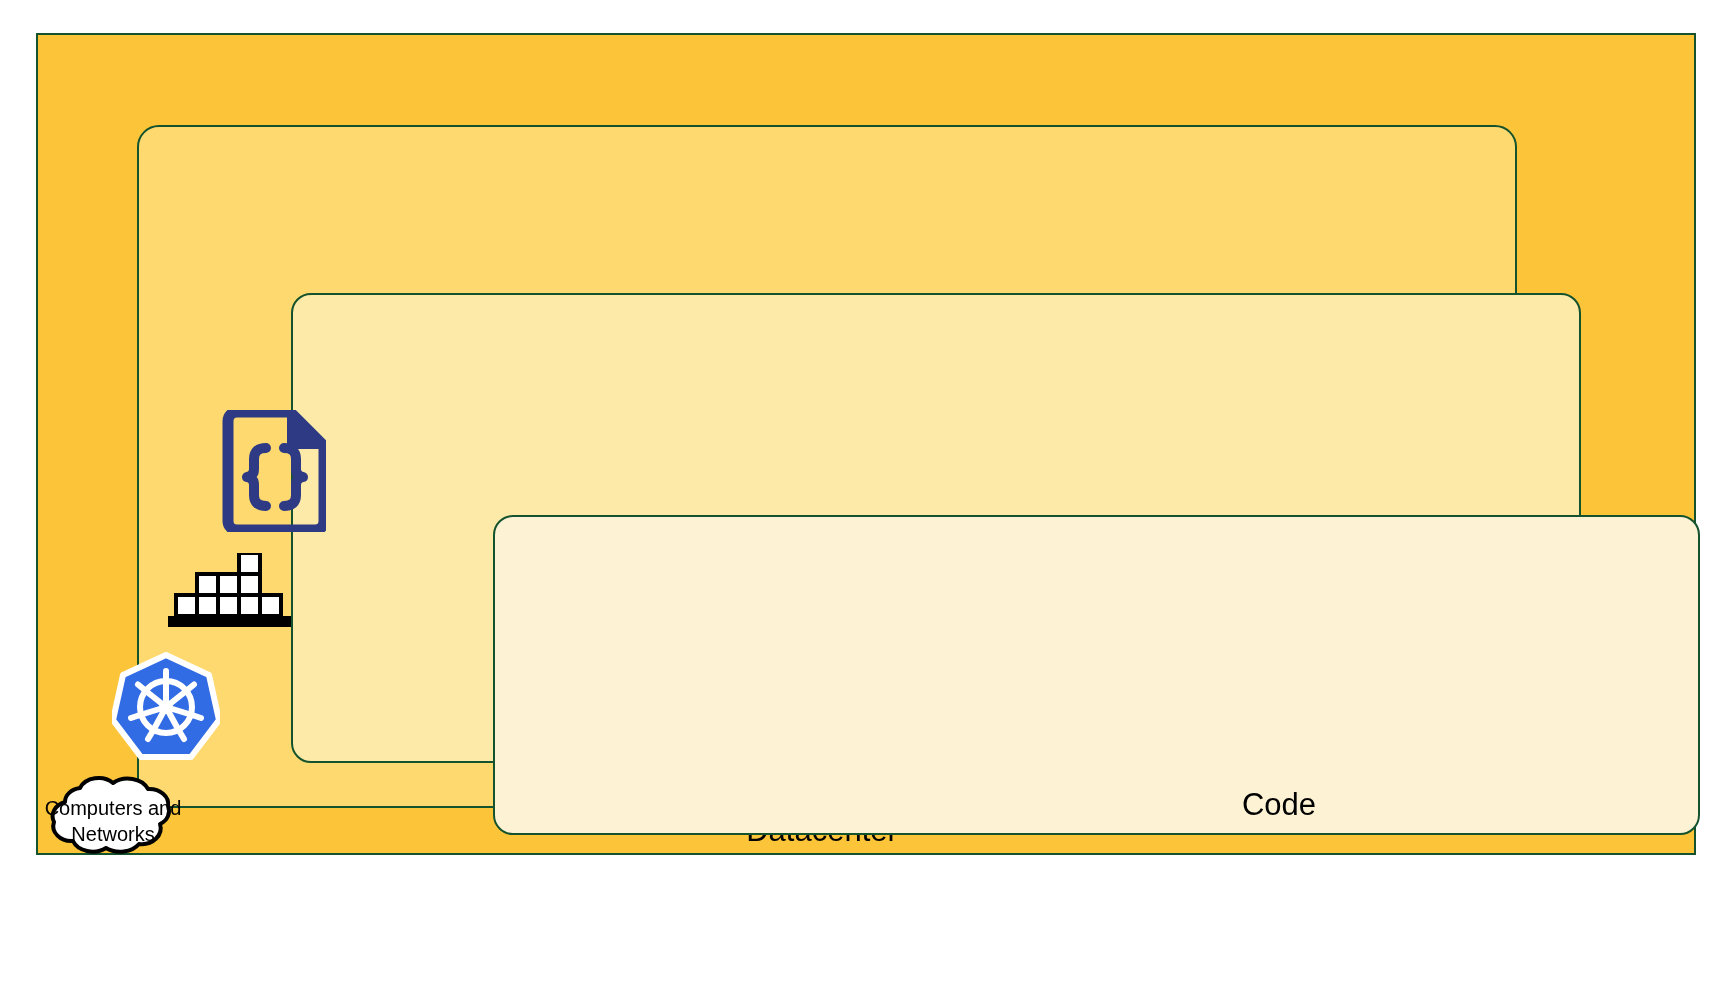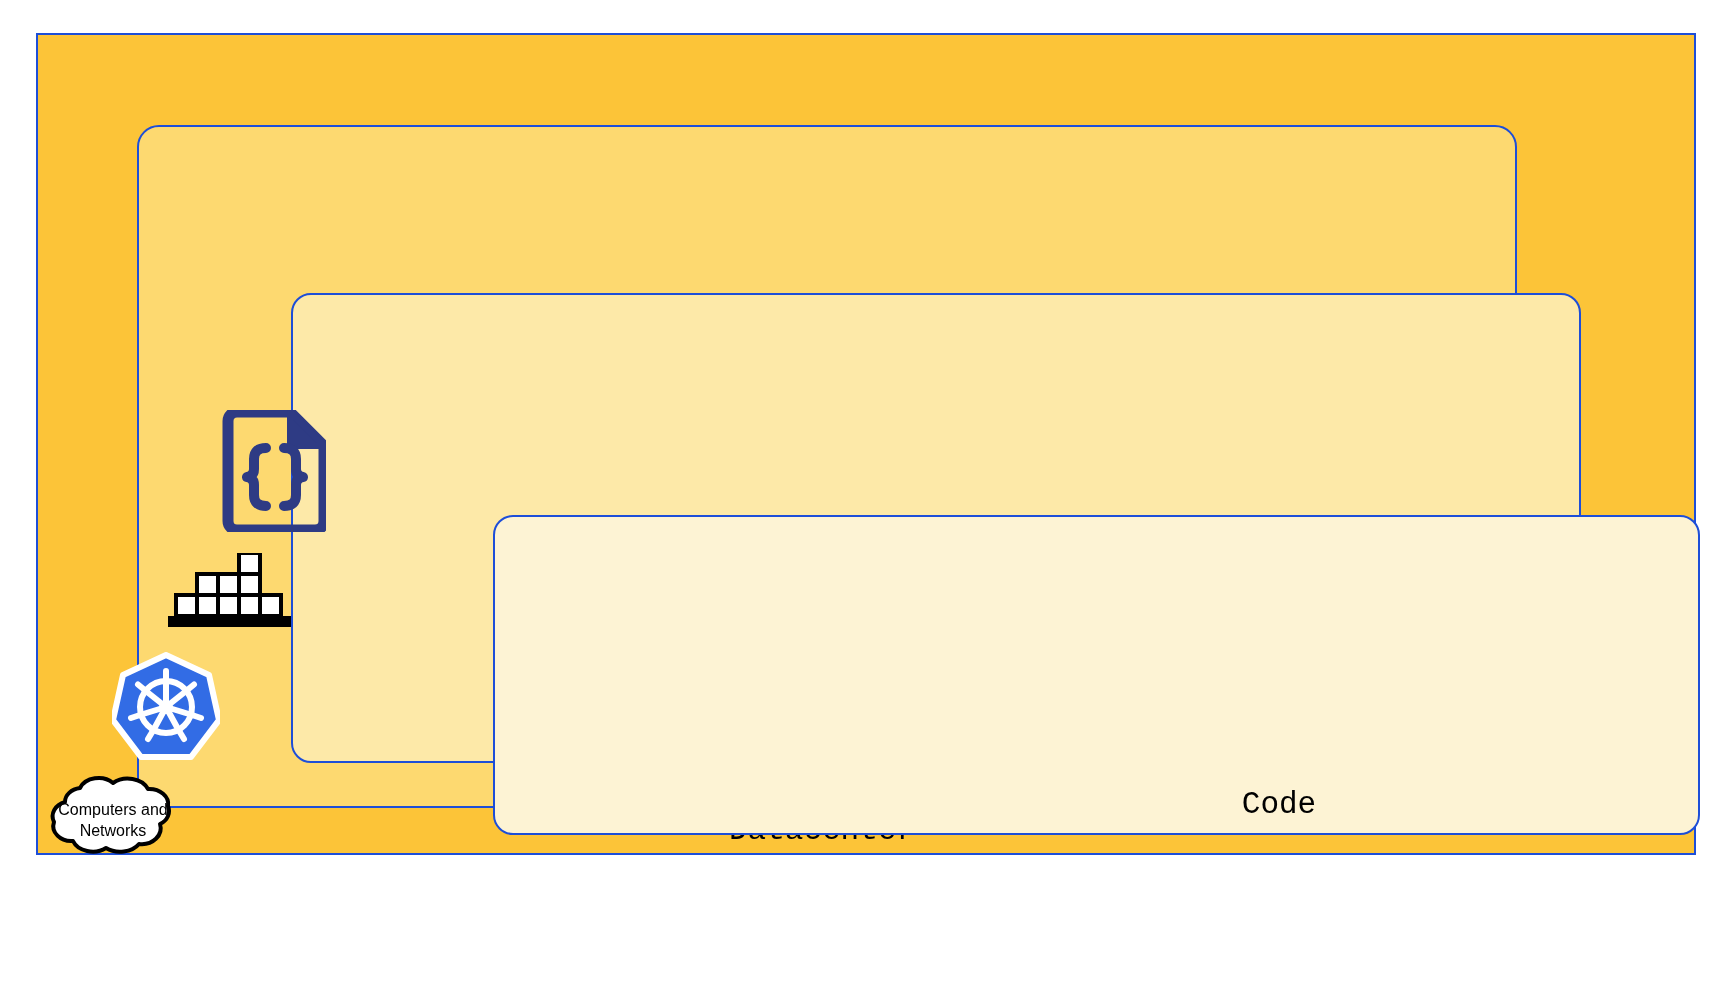--- a/index.html
+++ b/index.html
@@ -17,23 +17,22 @@
   #canvas {
     position: relative;
     width: 1720px;
     height: 992px;
     background: #ffffff;
   }
 
   
   .layer {
     position: absolute;
-    border: 2px solid #1d4ed8;
+    border: 2px solid #14532d;
     box-sizing: border-box;
-    font-family: Liberation Mono, monospace;
   }
 
   .layer-datacenter {
     left: 36px;
     top: 33px;
     width: 1660px;
     height: 822px;
     background: #fcc438;
     border-radius: 0px;
   }
@@ -119,21 +118,21 @@
   .cloud-text {
     position: absolute;
     left: 0;
     top: 0;
     width: 160px;
     height: 97px;
     display: flex;
     align-items: center;
     justify-content: center;
     text-align: center;
-    font-size: 16px;
+    font-size: 20px;
     line-height: 1.3;
     color: #000000;
     white-space: pre-line;
     pointer-events: none;
   }
 </style>
 </head>
 <body>
 
 <div id="canvas">

